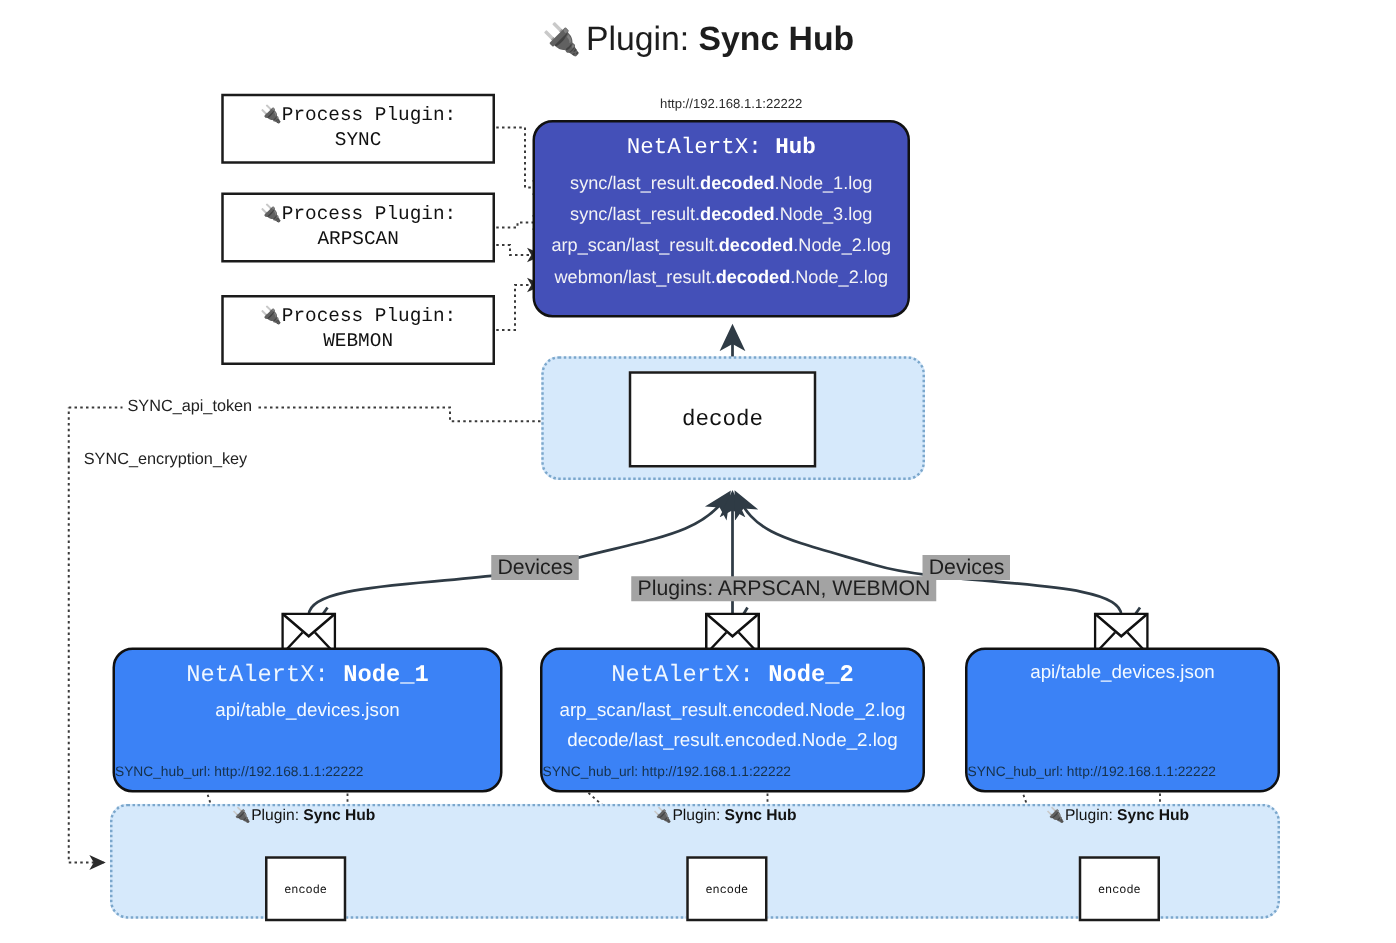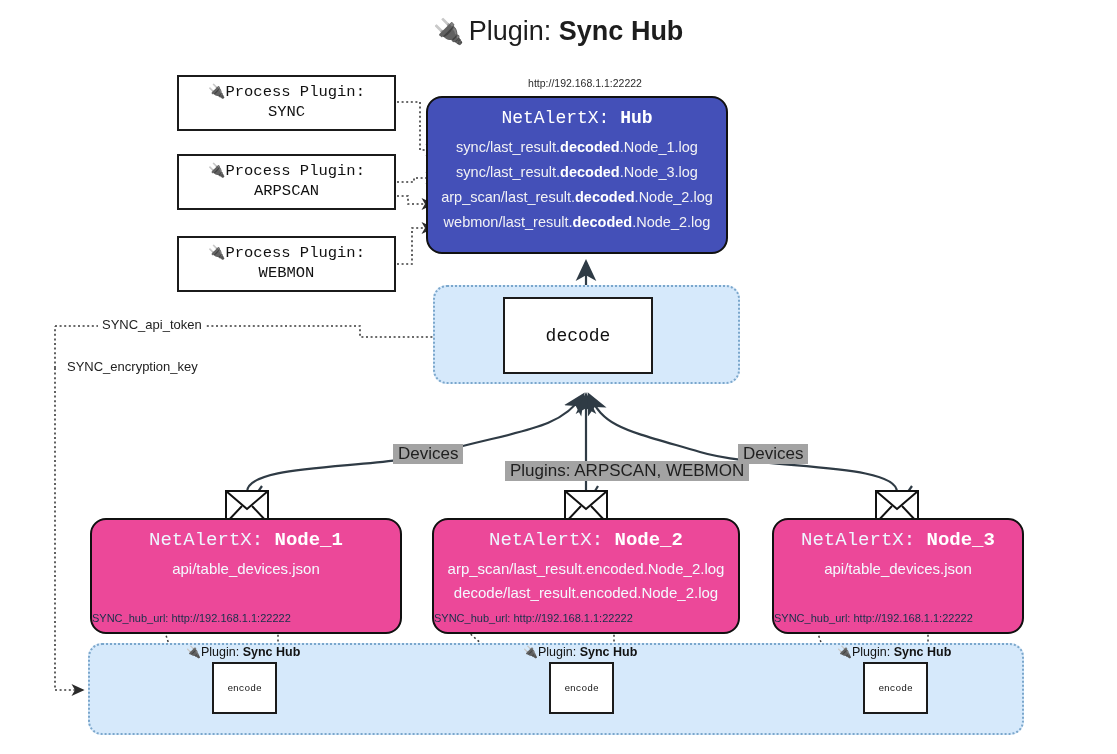--- a/index.html
+++ b/index.html
@@ -74,21 +74,21 @@
     font-size:13px;color:#222;background:#ffffff;padding:0 4px;white-space:nowrap;
   }
 
   
   .edge-label{
     font-size:17px;color:#1f1f1f;background:#a3a3a3;padding:0 5px;white-space:nowrap;
   }
 
   
   .node{
-    background:#ec4899;border:2px solid #101010;border-radius:16px;
+    background:#3b82f6;border:2px solid #101010;border-radius:16px;
     color:#ffffff;height:116px;
   }
   .node-title{
     margin-top:9px;text-align:center;
     font-family:"Liberation Mono","DejaVu Sans Mono",monospace;
     font-size:19px;color:#eef6ff;white-space:nowrap;
   }
   .node-title .b{font-weight:bold;color:#ffffff;}
   .node-lines{margin-top:6px;text-align:center;}
   .node-line{font-size:15px;color:#f4faff;line-height:1.6;white-space:nowrap;}
@@ -107,21 +107,21 @@
   }
   .band-label{
     font-size:12.5px;color:#121212;white-space:nowrap;
   }
   .band-label .plug{font-size:12px;}
   .band-label .b{font-weight:bold;}
   .encode-box{
     width:65px;height:52px;background:#ffffff;border:2px solid #1b1b1b;
     display:flex;align-items:center;justify-content:center;
     font-family:"Liberation Mono","DejaVu Sans Mono",monospace;
-    font-size:9.5px;color:#111;
+    font-size:9.5px;color:#111;margin-top:23px;
   }
 </style>
 </head>
 <body>
 
 <div id="canvas">
 
   <svg class="layer">
     <defs>
       <marker id="arrowSolid" markerWidth="9" markerHeight="9" refX="7.2" refY="4.5" orient="auto">
@@ -271,23 +271,20 @@
       <span>NetAlertX:</span> <span class="b">Node_2</span>
     </div>
     <div class="node-lines">
       <div class="node-line">arp_scan/last_result.encoded.Node_2.log</div>
       <div class="node-line">decode/last_result.encoded.Node_2.log</div>
     </div>
     <div class="node-foot">SYNC_hub_url: http://192.168.1.1:22222</div>
   </div>
 
   <div class="abs node" style="left:772px;top:518px;width:252px;">
-    <div class="node-title">
-      <span>NetAlertX:</span> <span class="b">Node_3</span>
-    </div>
     <div class="node-lines">
       <div class="node-line">api/table_devices.json</div>
     </div>
     <div class="node-foot">SYNC_hub_url: http://192.168.1.1:22222</div>
   </div>
 
   <div class="abs band"></div>
 
   <div class="abs band-label" style="left:186px;top:645px;">
     <span class="plug">🔌</span><span>Plugin:</span>

